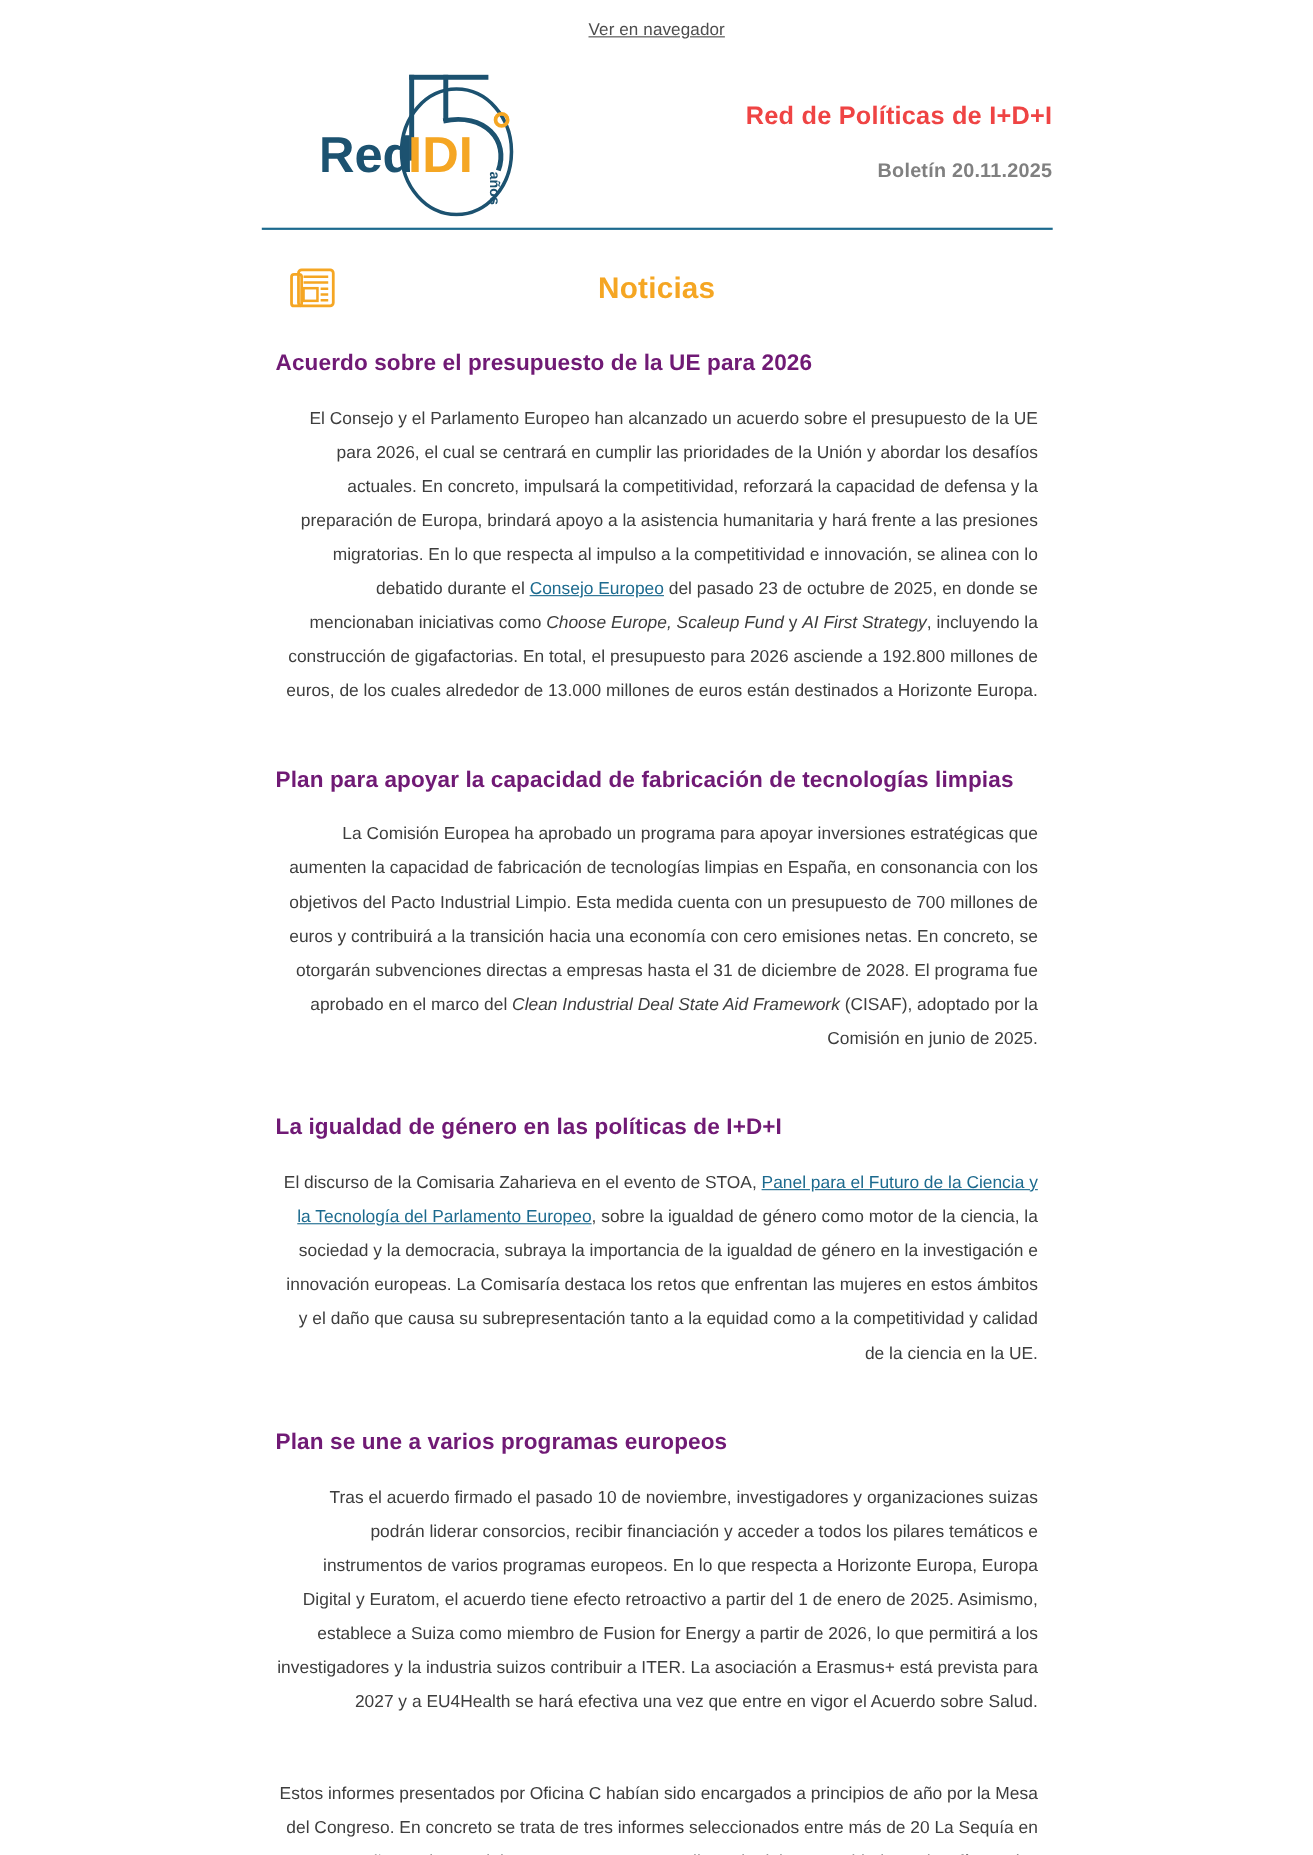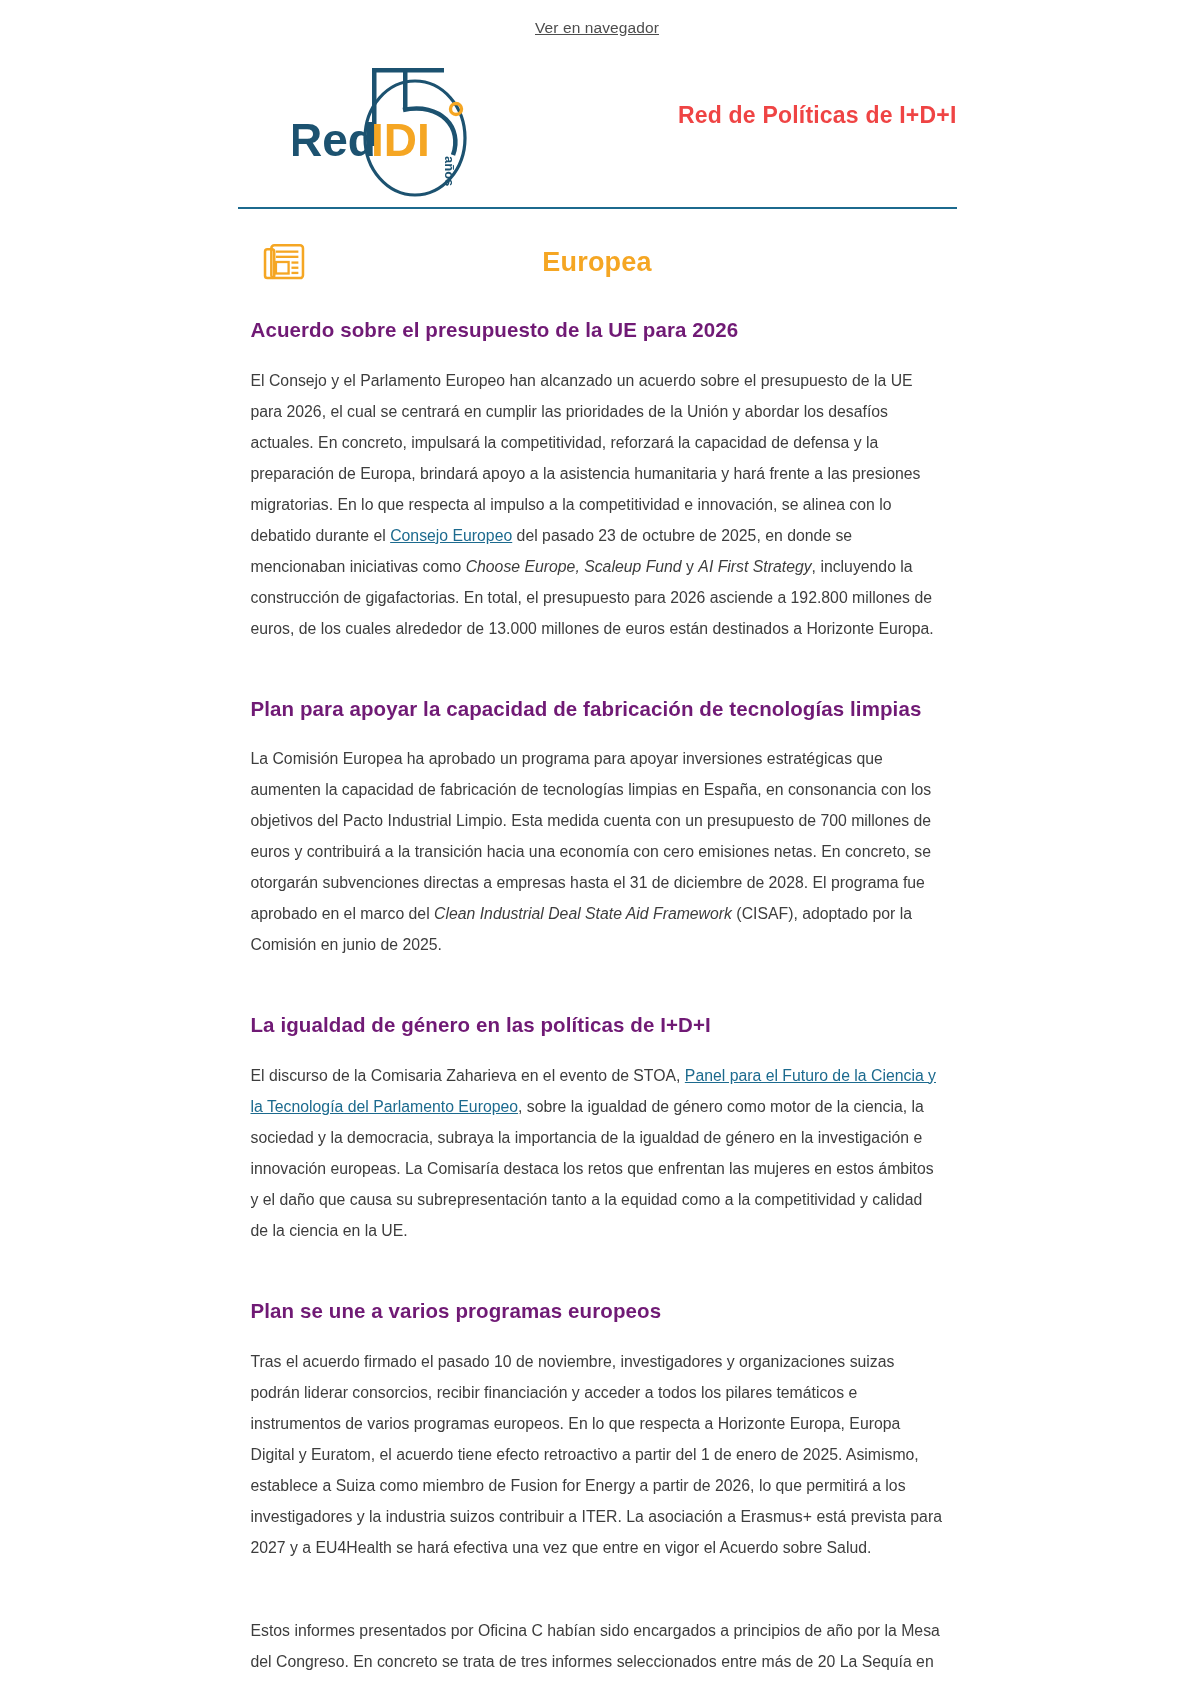--- a/index.html
+++ b/index.html
@@ -124,21 +124,21 @@
     color: #701a75;
     margin: 0 0 22px 0;
     line-height: 1.25;
     letter-spacing: 0.1px;
   }
   .article-body {
     font-size: 15.8px;
     line-height: 31px;
     color: #3d3d3d;
     margin: 0;
-    text-align: left;
+    text-align: right;
   }
   .article-body a,
   .inline-link {
     color: #1c6a8e;
     text-decoration: underline;
     cursor: pointer;
   }
   em, .it { font-style: italic; }
 </style>
 </head>
@@ -168,37 +168,38 @@
         <text x="152" y="104" transform="rotate(90 152 104)" font-family="'Liberation Sans', sans-serif" font-size="13" font-weight="bold" fill="#1c5270">años</text>
 
         <text x="-4" y="104" font-family="'Liberation Sans', sans-serif" font-size="46" font-weight="bold" fill="#1c5270">Red</text>
 
         <text x="78" y="104" font-family="'Liberation Sans', sans-serif" font-size="46" font-weight="bold" fill="#f5a623">IDI</text>
       </svg>
     </div>
 
     <div class="header-right">
       <div class="brand-title">Red de Políticas de I+D+I</div>
+      <div class="bulletin">Boletín 20.11.2025</div>
     </div>
   </div>
 
   <hr class="divider">
 
   <div class="section-head">
     <svg class="section-icon" viewBox="0 0 40 40" xmlns="http://www.w3.org/2000/svg">
       <rect x="3.5" y="9" width="8" height="25" rx="2" fill="none" stroke="#f5a623" stroke-width="2.2"></rect>
       <rect x="9" y="5.5" width="27.5" height="28.5" rx="2.5" fill="none" stroke="#f5a623" stroke-width="2.2"></rect>
       <line x1="13" y1="11" x2="32.5" y2="11" stroke="#f5a623" stroke-width="2"></line>
       <line x1="13" y1="15.5" x2="32.5" y2="15.5" stroke="#f5a623" stroke-width="2"></line>
       <rect x="13" y="20" width="11" height="10" fill="none" stroke="#f5a623" stroke-width="2"></rect>
       <line x1="26.5" y1="20.5" x2="32.5" y2="20.5" stroke="#f5a623" stroke-width="2"></line>
       <line x1="26.5" y1="25" x2="32.5" y2="25" stroke="#f5a623" stroke-width="2"></line>
       <line x1="26.5" y1="29.5" x2="32.5" y2="29.5" stroke="#f5a623" stroke-width="2"></line>
     </svg>
-    <div class="section-title">Europea</div>
+    <div class="section-title">Noticias</div>
   </div>
 
   <div class="content">
 
     <div class="article">
       <h2 class="article-title">Acuerdo sobre el presupuesto de la UE para 2026</h2>
       <p class="article-body"><span>El Consejo y el Parlamento Europeo han alcanzado un acuerdo sobre el presupuesto de la UE para 2026, el cual se centrará en cumplir las prioridades de la Unión y abordar los desafíos actuales. En concreto, impulsará la competitividad, reforzará la capacidad de defensa y la preparación de Europa, brindará apoyo a la asistencia humanitaria y hará frente a las presiones migratorias. En lo que respecta al impulso a la competitividad e innovación, se alinea con lo debatido durante el </span><a class="inline-link">Consejo Europeo</a><span> del pasado 23 de octubre de 2025, en donde se mencionaban iniciativas como </span><em>Choose Europe, Scaleup Fund</em><span> y </span><em>AI First Strategy</em><span>, incluyendo la construcción de gigafactorias. En total, el presupuesto para 2026 asciende a 192.800 millones de euros, de los cuales alrededor de 13.000 millones de euros están destinados a Horizonte Europa.</span></p>
     </div>
 
     <div class="article spaced">

